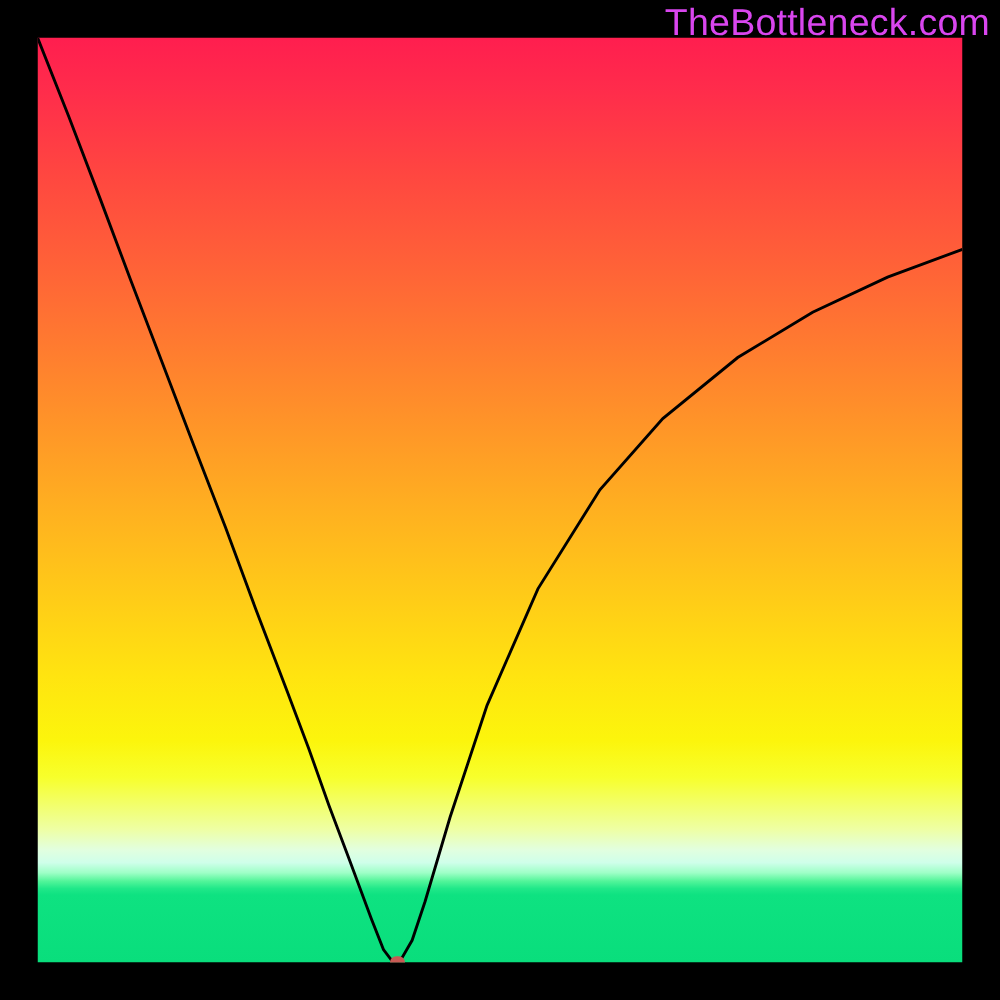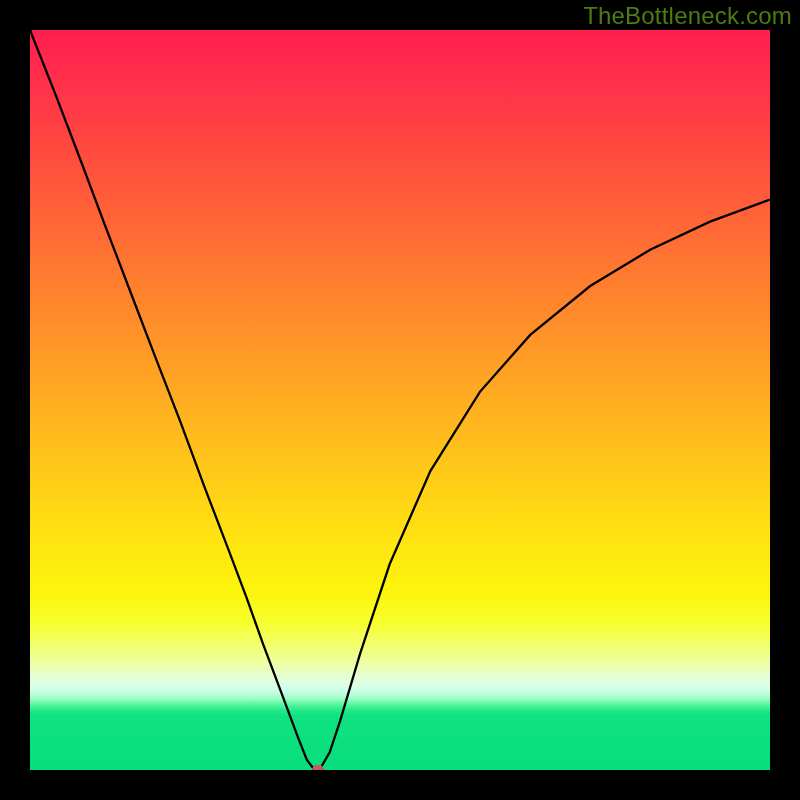--- a/index.html
+++ b/index.html
@@ -14,22 +14,22 @@
   .frame {
     position: relative;
     width: 800px;
     height: 800px;
     background: #000;
   }
   .watermark {
     position: absolute;
     top: 2px;
     right: 8px;
-    color: #4d7c0f;
-    font-size: 24px;
+    color: #d946ef;
+    font-size: 30px;
     font-weight: 500;
     letter-spacing: 0.2px;
     z-index: 10;
   }
   .plot-area {
     position: absolute;
     left: 30px;
     top: 30px;
     width: 740px;
     height: 740px;

